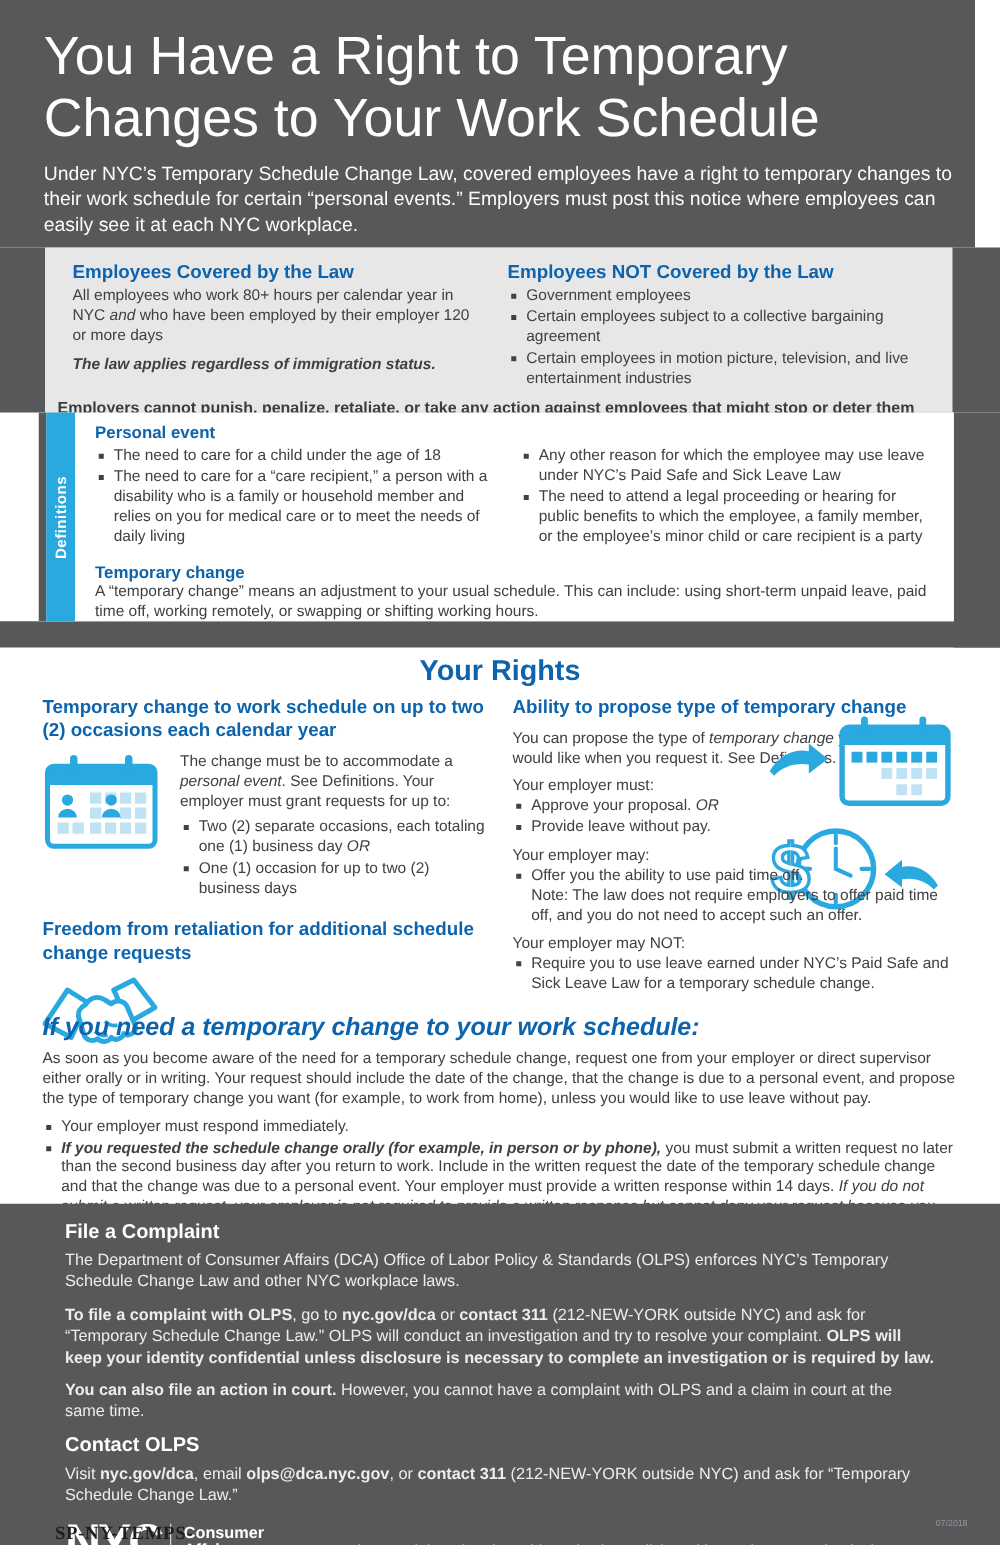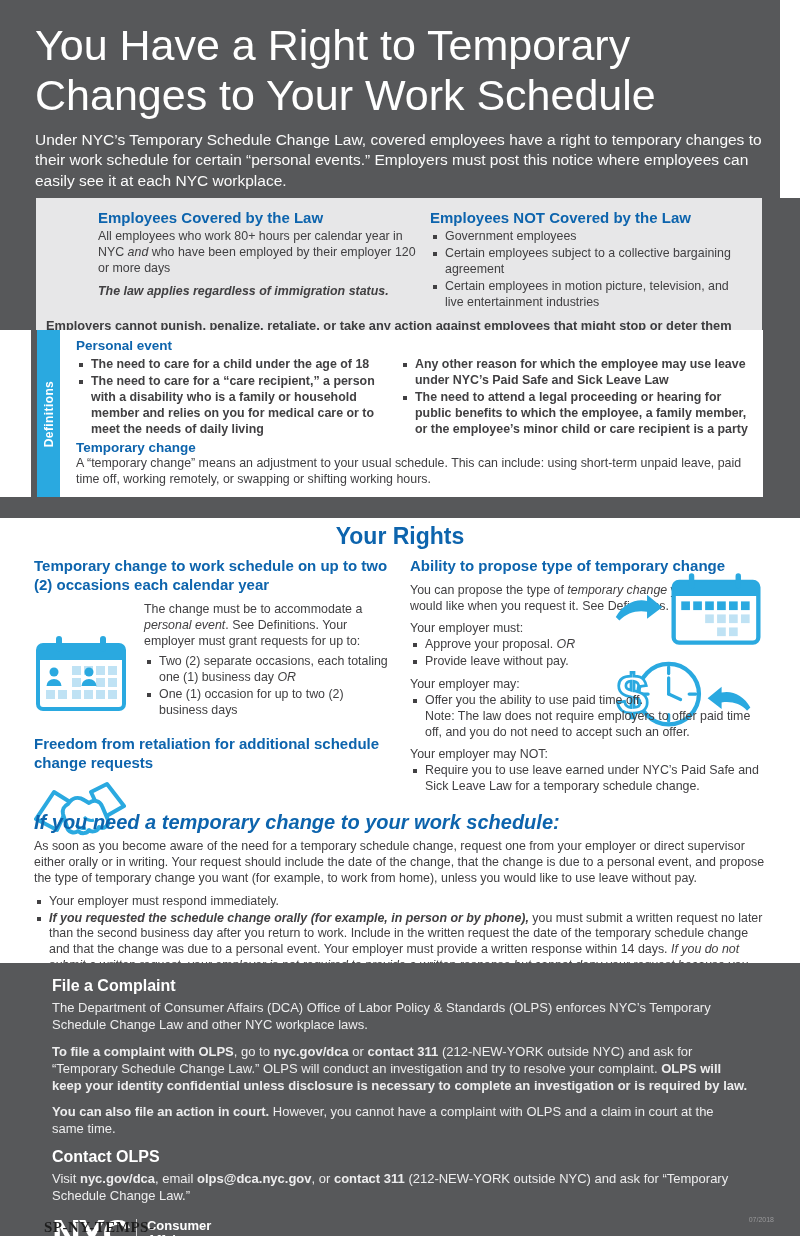--- a/index.html
+++ b/index.html
@@ -20,49 +20,49 @@
   .header h1{margin:0;padding:20px 30px 0 35px;font-size:43px;font-weight:400;line-height:1.17;white-space:pre-line;}
   .header .sub{margin:9px 35px 0;font-size:15.5px;line-height:1.34;width:728px;color:#fbfbfb;}
 
   
   .dark-top-band{position:absolute;left:0;top:198px;width:800px;height:132px;background:var(--dark);}
   .dark-right-band{position:absolute;left:763px;top:330px;width:37px;height:188px;background:var(--dark);}
   .dark-bottom-bar{position:absolute;left:0;top:497px;width:800px;height:21px;background:var(--dark);}
 
   
   .covered-box{position:absolute;left:36px;top:198px;width:726px;height:132px;background:var(--graybox);padding:11px 16px 0 22px;}
-  .covered-cols{display:flex;gap:8px;margin-left:40px;}
+  .covered-cols{display:flex;gap:24px;}
   .covered-cols .c1{width:324px;}
   .covered-cols .c2{flex:1;}
   h3.blue{margin:0 0 3px;font-size:15px;color:var(--blue);font-weight:700;}
   .small{font-size:12.4px;line-height:1.28;color:var(--txt);}
   .imm-note{font-style:italic;font-weight:700;margin-top:7px;}
   .warning{margin:7px 0 0 -12px;font-weight:700;font-size:12.8px;line-height:1.28;color:#3c3c3e;}
 
   ul.sq{list-style:none;margin:2px 0 0;padding:0;}
   ul.sq li{position:relative;padding-left:15px;font-size:12.4px;line-height:1.28;color:var(--txt);white-space:pre-line;margin:0 0 1px;}
   ul.sq li::before{content:"";position:absolute;left:3px;top:6px;width:4px;height:4px;background:var(--txt);}
 
   
   .defs-box{position:absolute;left:31px;top:330px;width:732px;height:167px;background:#fff;border-left:6px solid var(--dark);display:flex;}
   .defs-tab{width:23px;background:var(--ltblue);position:relative;flex:0 0 auto;}
   .defs-tab span{position:absolute;left:50%;top:50%;transform:translate(-50%,-50%) rotate(-90deg);color:#fff;font-weight:700;font-size:12px;letter-spacing:.4px;white-space:nowrap;}
   .defs-content{flex:1;padding:8px 12px 0 16px;}
   .defs-content h3{font-size:13.5px;margin:0 0 1px;}
-  .defs-cols{display:flex;gap:6px;margin-top:2px;margin-bottom:2px;font-weight:bold;}
+  .defs-cols{display:flex;gap:22px;margin-top:2px;margin-bottom:12px;}
   .defs-cols .c1{width:318px;}
   .defs-cols .c2{flex:1;}
 
   
   .your-rights{position:absolute;left:0;top:523px;width:800px;text-align:center;color:var(--blue);font-size:23px;font-weight:600;}
 
   .col-left{position:absolute;left:34px;top:557px;width:364px;}
   .col-right{position:absolute;left:410px;top:557px;width:358px;}
   h4.sec{margin:0 0 6px;color:var(--blue);font-size:15px;font-weight:700;line-height:1.25;}
-  .icon-row{display:flex;gap:16px;margin:4px 0 16px;align-items:flex-end;}
+  .icon-row{display:flex;gap:16px;margin:4px 0 16px;}
   .icon-box{flex:0 0 auto;}
   .itext{font-size:12.4px;line-height:1.3;color:var(--txt);}
   .itext p{margin:0 0 5px;}
   .lbl{margin:7px 0 2px;font-size:12.4px;color:var(--txt);}
   .narrow{width:300px;}
   .icons-right{position:absolute;right:-6px;top:14px;width:160px;}
   .icons-right .row{display:flex;align-items:center;}
   .mt6{margin-top:2px;}
 
   

